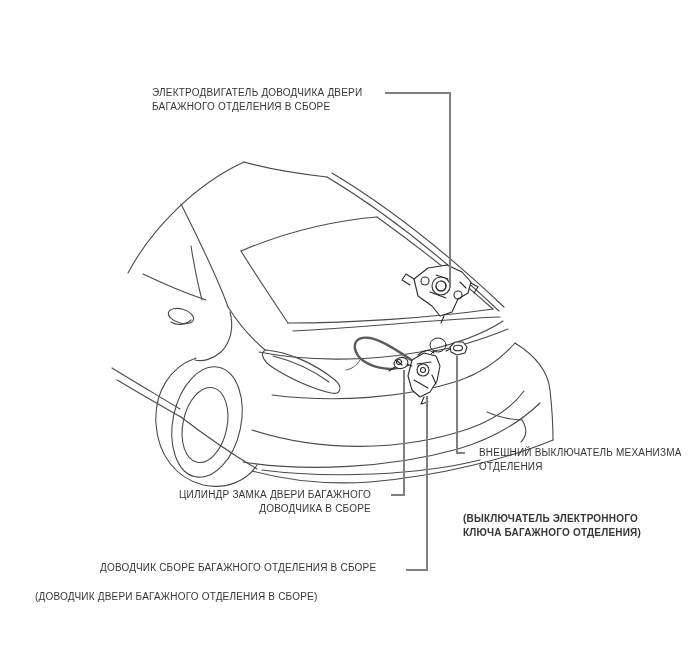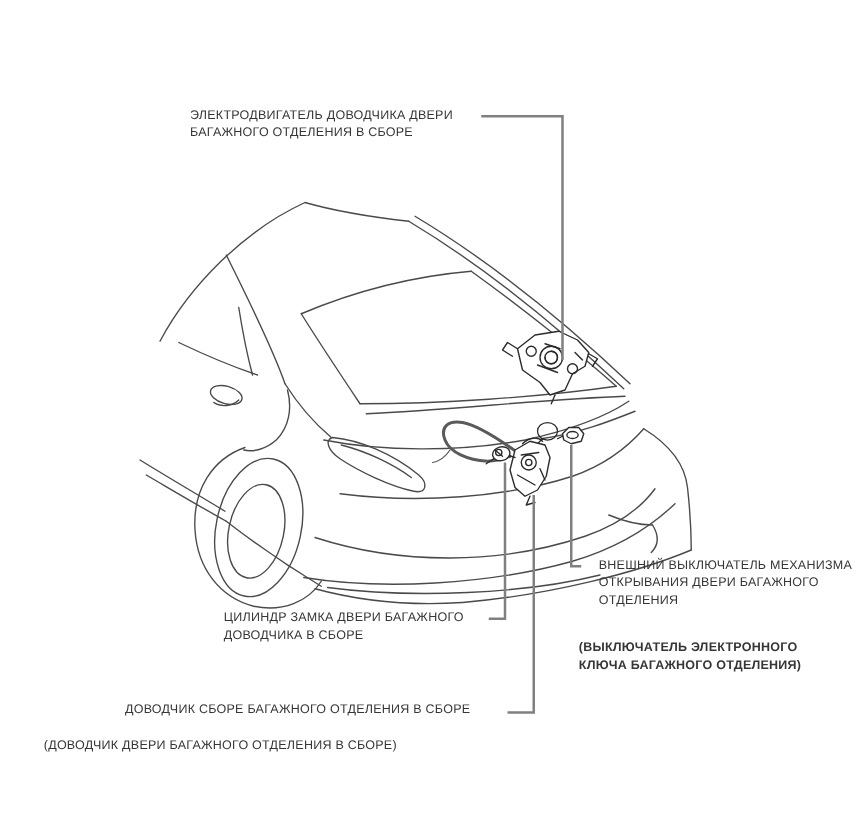--- a/index.html
+++ b/index.html
@@ -142,30 +142,29 @@
     </g>
   </svg>
 
   <div class="label" style="left:152px;top:86px;">
     <div>ЭЛЕКТРОДВИГАТЕЛЬ ДОВОДЧИКА ДВЕРИ</div>
     <div>БАГАЖНОГО ОТДЕЛЕНИЯ В СБОРЕ</div>
   </div>
 
   <div class="label" style="left:466px;top:446px;margin-left:13px;">
     <div>ВНЕШНИЙ ВЫКЛЮЧАТЕЛЬ МЕХАНИЗМА</div>
-    <div>ОТКРЫВАНИЯ ДВЕРИ БАГАЖНОГО</div>
     <div>ОТДЕЛЕНИЯ</div>
   </div>
 
   <div class="label" style="left:463px;top:512px;font-weight:bold;">
     <div>(ВЫКЛЮЧАТЕЛЬ ЭЛЕКТРОННОГО</div>
     <div>КЛЮЧА БАГАЖНОГО ОТДЕЛЕНИЯ)</div>
   </div>
 
-  <div class="label" style="left:179px;top:488px;">
+  <div class="label" style="left:179px;top:488px;text-align:right;">
     <div>ЦИЛИНДР ЗАМКА ДВЕРИ БАГАЖНОГО</div>
     <div>ДОВОДЧИКА В СБОРЕ</div>
   </div>
 
   <div class="label" style="left:100px;top:561px;">
     <div>ДОВОДЧИК СБОРЕ БАГАЖНОГО ОТДЕЛЕНИЯ В СБОРЕ</div>
   </div>
 
   <div class="label" style="left:35px;top:590px;">
     <div>(ДОВОДЧИК ДВЕРИ БАГАЖНОГО ОТДЕЛЕНИЯ В СБОРЕ)</div>

